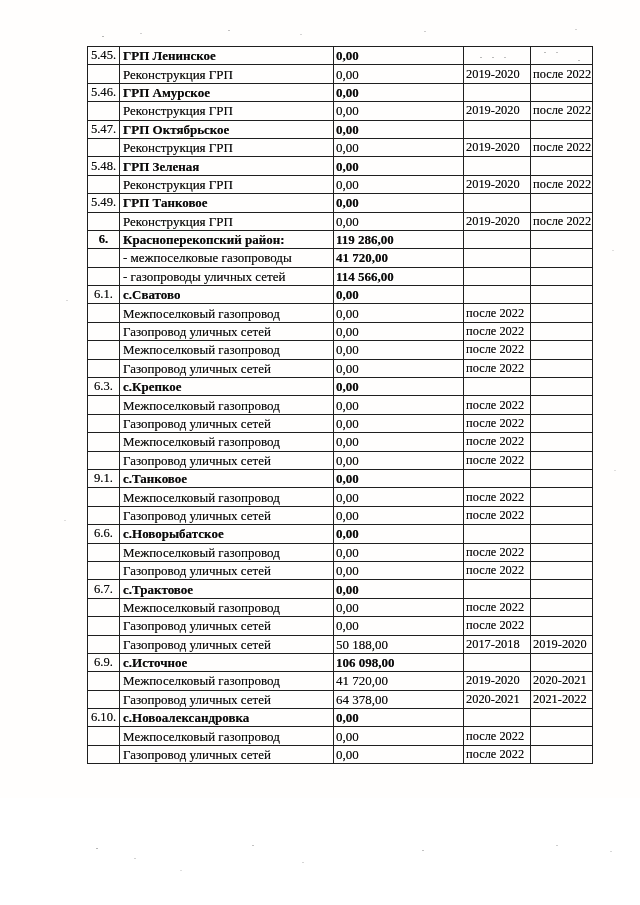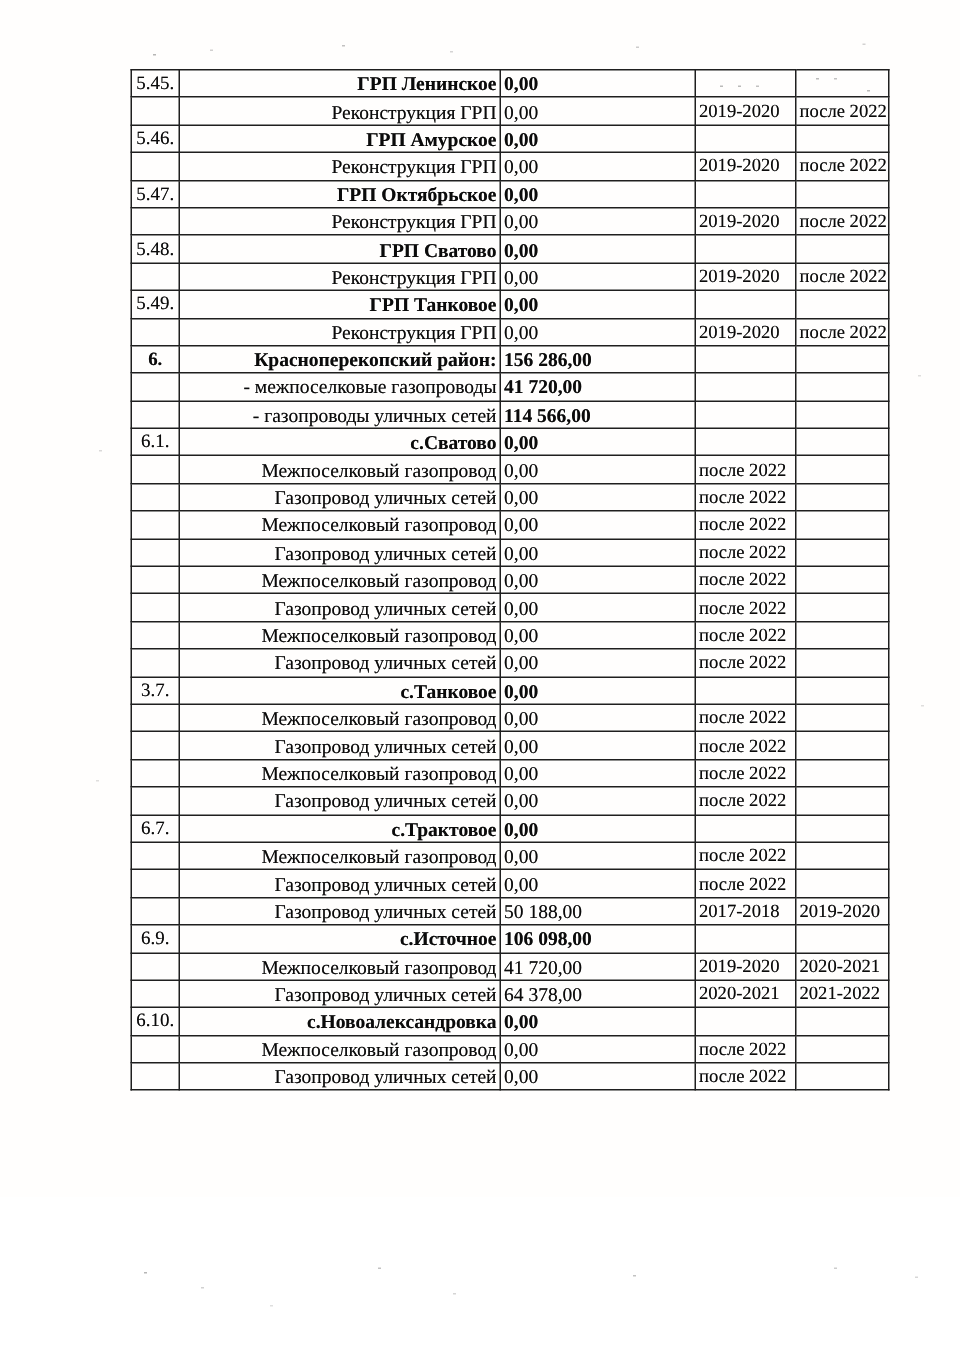--- a/index.html
+++ b/index.html
@@ -64,21 +64,21 @@
     height: 17.4px;
     padding: 0 2px;
     font-size: 13px;
     line-height: 17px;
     color: #0b0b0b;
     white-space: nowrap;
     overflow: hidden;
     text-shadow: 0 0 0.35px rgba(0,0,0,.55);
   }
   td.c-num  { text-align: center; font-size: 12.6px; padding: 0 1px; }
-  td.c-name { text-align: right; padding-left: 3px; margin-left: 36px; }
+  td.c-name { text-align: left; padding-left: 3px; margin-left: 36px; }
   td.c-amt  { }
   td.c-p1, td.c-p2 { text-align: left; font-size: 12.4px; padding: 0 1px 0 2px; }
   .b { font-weight: bold; }
 </style>
 </head>
 <body>
 
 <div class="page">
   <div class="speckles"></div>
   <div class="table-wrap">
@@ -128,21 +128,21 @@
           </tr>
           <tr>
             <td class="c-num"></td>
             <td class="c-name">Реконструкция ГРП</td>
             <td class="c-amt">0,00</td>
             <td class="c-p1">2019-2020</td>
             <td class="c-p2">после 2022</td>
           </tr>
           <tr>
             <td class="c-num">5.48.</td>
-            <td class="c-name b">ГРП Сватово</td>
+            <td class="c-name b">ГРП Зеленая</td>
             <td class="c-amt b">0,00</td>
             <td class="c-p1"></td>
             <td class="c-p2"></td>
           </tr>
           <tr>
             <td class="c-num"></td>
             <td class="c-name">Реконструкция ГРП</td>
             <td class="c-amt">0,00</td>
             <td class="c-p1">2019-2020</td>
             <td class="c-p2">после 2022</td>
@@ -157,21 +157,21 @@
           <tr>
             <td class="c-num"></td>
             <td class="c-name">Реконструкция ГРП</td>
             <td class="c-amt">0,00</td>
             <td class="c-p1">2019-2020</td>
             <td class="c-p2">после 2022</td>
           </tr>
           <tr>
             <td class="c-num b">6.</td>
             <td class="c-name b">Красноперекопский район:</td>
-            <td class="c-amt b">156 286,00</td>
+            <td class="c-amt b">119 286,00</td>
             <td class="c-p1"></td>
             <td class="c-p2"></td>
           </tr>
           <tr>
             <td class="c-num"></td>
             <td class="c-name">- межпоселковые газопроводы</td>
             <td class="c-amt b">41 720,00</td>
             <td class="c-p1"></td>
             <td class="c-p2"></td>
           </tr>
@@ -211,66 +211,80 @@
             <td class="c-p2"></td>
           </tr>
           <tr>
             <td class="c-num"></td>
             <td class="c-name">Газопровод уличных сетей</td>
             <td class="c-amt">0,00</td>
             <td class="c-p1">после 2022</td>
             <td class="c-p2"></td>
           </tr>
           <tr>
-            <td class="c-num"></td>
-            <td class="c-name">Межпоселковый газопровод</td>
-            <td class="c-amt">0,00</td>
-            <td class="c-p1">после 2022</td>
-            <td class="c-p2"></td>
-          </tr>
-          <tr>
-            <td class="c-num"></td>
-            <td class="c-name">Газопровод уличных сетей</td>
-            <td class="c-amt">0,00</td>
-            <td class="c-p1">после 2022</td>
-            <td class="c-p2"></td>
-          </tr>
-          <tr>
-            <td class="c-num"></td>
-            <td class="c-name">Межпоселковый газопровод</td>
-            <td class="c-amt">0,00</td>
-            <td class="c-p1">после 2022</td>
-            <td class="c-p2"></td>
-          </tr>
-          <tr>
-            <td class="c-num"></td>
-            <td class="c-name">Газопровод уличных сетей</td>
-            <td class="c-amt">0,00</td>
-            <td class="c-p1">после 2022</td>
-            <td class="c-p2"></td>
-          </tr>
-          <tr>
-            <td class="c-num">3.7.</td>
+            <td class="c-num">6.3.</td>
+            <td class="c-name b">с.Крепкое</td>
+            <td class="c-amt b">0,00</td>
+            <td class="c-p1"></td>
+            <td class="c-p2"></td>
+          </tr>
+          <tr>
+            <td class="c-num"></td>
+            <td class="c-name">Межпоселковый газопровод</td>
+            <td class="c-amt">0,00</td>
+            <td class="c-p1">после 2022</td>
+            <td class="c-p2"></td>
+          </tr>
+          <tr>
+            <td class="c-num"></td>
+            <td class="c-name">Газопровод уличных сетей</td>
+            <td class="c-amt">0,00</td>
+            <td class="c-p1">после 2022</td>
+            <td class="c-p2"></td>
+          </tr>
+          <tr>
+            <td class="c-num"></td>
+            <td class="c-name">Межпоселковый газопровод</td>
+            <td class="c-amt">0,00</td>
+            <td class="c-p1">после 2022</td>
+            <td class="c-p2"></td>
+          </tr>
+          <tr>
+            <td class="c-num"></td>
+            <td class="c-name">Газопровод уличных сетей</td>
+            <td class="c-amt">0,00</td>
+            <td class="c-p1">после 2022</td>
+            <td class="c-p2"></td>
+          </tr>
+          <tr>
+            <td class="c-num">9.1.</td>
             <td class="c-name b">с.Танковое</td>
             <td class="c-amt b">0,00</td>
             <td class="c-p1"></td>
             <td class="c-p2"></td>
           </tr>
           <tr>
             <td class="c-num"></td>
             <td class="c-name">Межпоселковый газопровод</td>
             <td class="c-amt">0,00</td>
             <td class="c-p1">после 2022</td>
             <td class="c-p2"></td>
           </tr>
           <tr>
             <td class="c-num"></td>
             <td class="c-name">Газопровод уличных сетей</td>
             <td class="c-amt">0,00</td>
             <td class="c-p1">после 2022</td>
+            <td class="c-p2"></td>
+          </tr>
+          <tr>
+            <td class="c-num">6.6.</td>
+            <td class="c-name b">с.Новорыбатское</td>
+            <td class="c-amt b">0,00</td>
+            <td class="c-p1"></td>
             <td class="c-p2"></td>
           </tr>
           <tr>
             <td class="c-num"></td>
             <td class="c-name">Межпоселковый газопровод</td>
             <td class="c-amt">0,00</td>
             <td class="c-p1">после 2022</td>
             <td class="c-p2"></td>
           </tr>
           <tr>

